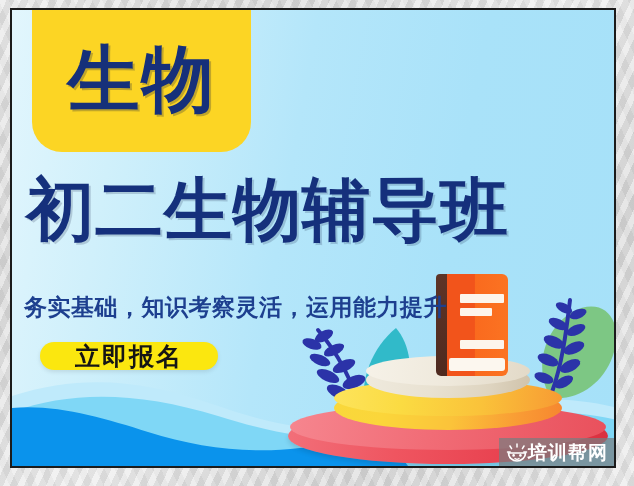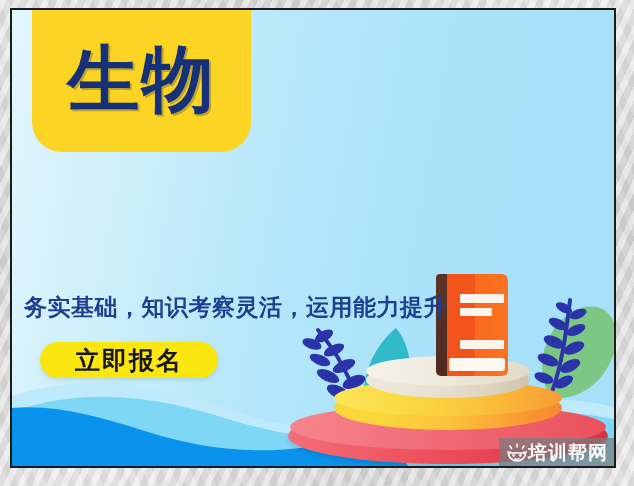--- a/index.html
+++ b/index.html
@@ -119,21 +119,21 @@
   
   #subtitle{
     position:absolute;left:12px;top:282px;
     font-family:"DejaVu Sans","Liberation Sans",sans-serif;
     font-size:23px;font-weight:bold;color:#1d3f8f;
     letter-spacing:.5px;white-space:nowrap;
   }
 
   
   #cta-button{
-    position:absolute;left:28px;top:332px;width:178px;height:36px;
+    position:absolute;left:28px;top:332px;width:178px;height:28px;
     background:#fbe70f;border-radius:23px;border:none;cursor:pointer;
     display:flex;align-items:center;justify-content:center;
     box-shadow:0 2px 4px rgba(0,0,0,.10);
     padding:0;
   }
   #cta-label{
     font-family:"DejaVu Sans","Liberation Sans",sans-serif;
     font-size:25px;font-weight:bold;color:#151515;letter-spacing:2px;
   }
 
@@ -215,20 +215,21 @@
         <div class="book-line" id="bl2" style="left:13px;top:34px;"></div>
         <div class="book-line" id="bl3" style="left:13px;top:66px;"></div>
       </div>
       <div id="book-pages"></div>
     </div>
 
     <div id="subject-tag">
       <span id="subject-label">生物</span>
     </div>
 
+    <div id="headline">初二生物辅导班</div>
 
     <div id="subtitle">务实基础，知识考察灵活，运用能力提升</div>
 
     <button id="cta-button">
       <span id="cta-label">立即报名</span>
     </button>
 
     <div id="watermark">
       <svg width="22" height="20" viewBox="0 0 22 20">
         <g stroke="#ffffff" stroke-width="1.5" stroke-linecap="round">

